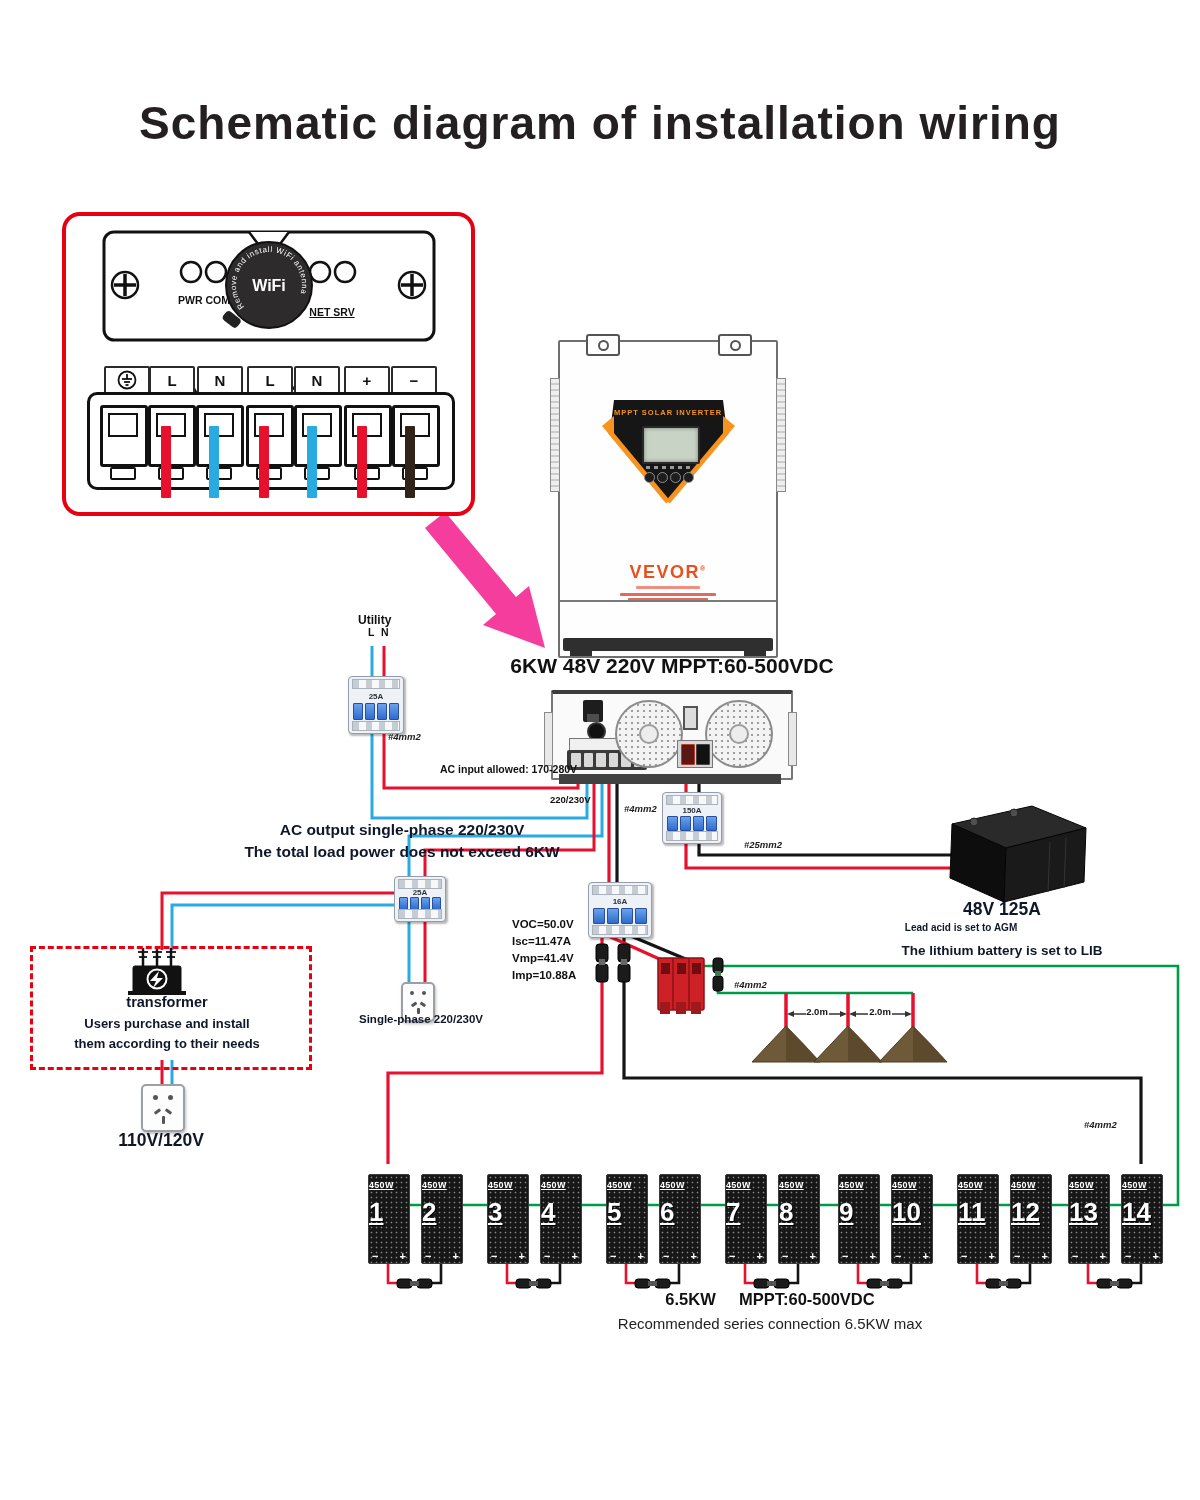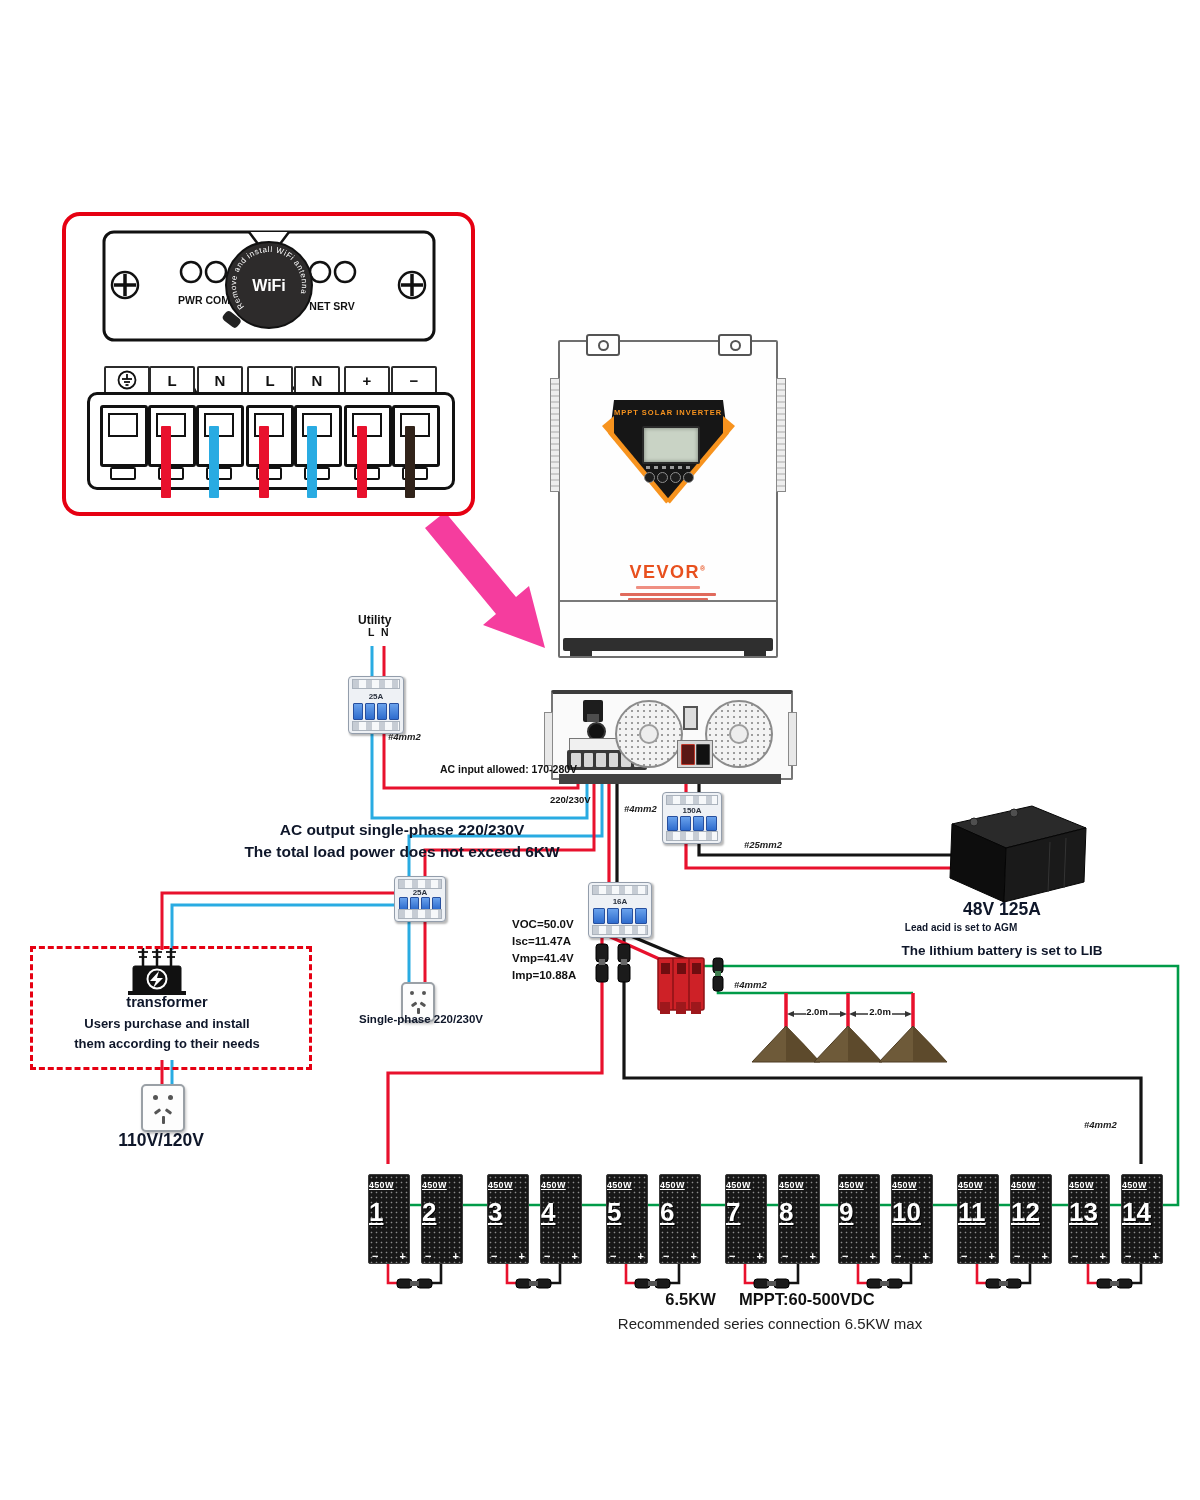--- a/index.html
+++ b/index.html
@@ -8,21 +8,21 @@
   .abs{position:absolute;}
   .ctr{transform:translateX(-50%);white-space:nowrap;}
 
   
   .title{left:600px;top:96px;font-size:46px;font-weight:bold;letter-spacing:1px;color:#241f21;}
 
   
   .wifi-box{left:62px;top:212px;width:405px;height:296px;border:4px solid #e60012;border-radius:18px;background:#fff;}
   .wifi-box .hlabel{position:absolute;font-weight:bold;color:#111;text-align:center;margin-top:48px;}
   .lbl-pwrcom{left:98px;top:30px;width:80px;font-size:10.5px;}
-  .lbl-netsrv{left:226px;top:36px;width:80px;font-size:10.5px;}
+  .lbl-netsrv{left:226px;top:42px;width:80px;font-size:10.5px;text-decoration:underline;}
   .sec-lbl{top:118px;width:100px;font-size:23px;}
   .sec-acin{left:58px;} .sec-acout{left:176px;} .sec-pvin{left:273px;}
   .tl-cell{position:absolute;top:150px;width:42px;height:26px;border:2.5px solid #2b2b2b;border-radius:2px;
            text-align:center;font-size:15px;font-weight:bold;line-height:25px;background:#fff;color:#111;}
   .tblock{position:absolute;left:21px;top:176px;width:362px;height:92px;border:3px solid #111;border-radius:10px;background:#fff;}
   .tcell{position:absolute;top:10px;width:42px;height:56px;border:3px solid #111;border-radius:3px;background:#fff;}
   .tcell .inner{position:absolute;left:5px;top:5px;width:26px;height:20px;border:2.5px solid #111;}
   .tslot{position:absolute;top:72px;width:22px;height:9px;border:2px solid #111;border-radius:2px;}
   .twire{position:absolute;top:210px;width:10px;height:72px;border-radius:1px;}
 
@@ -257,20 +257,21 @@
         <rect x="1006" y="1279" width="15" height="9" rx="3"></rect>
         <rect x="999" y="1281" width="9" height="5" fill="#555" stroke="none"></rect>
       <rect x="1097" y="1279" width="15" height="9" rx="3"></rect>
         <rect x="1117" y="1279" width="15" height="9" rx="3"></rect>
         <rect x="1110" y="1281" width="9" height="5" fill="#555" stroke="none"></rect>
     </g>
 
     <polygon points="425,528 445,512 516,597 529,586 545,648 483,625 496,614" fill="#f53d9e"></polygon>
   </svg>
 
+  <div class="abs ctr title">Schematic diagram of installation wiring</div>
 
   <div class="abs wifi-box" style="z-index:2">
     <svg width="405" height="296" viewBox="0 0 405 296" style="position:absolute;left:0;top:0">
       <rect x="38" y="16" width="330" height="108" rx="10" fill="#fff" stroke="#111" stroke-width="3"></rect>
       <path d="M183,16 L192,28 L214,28 L223,16" fill="#fff" stroke="#111" stroke-width="2.5"></path>
       <g stroke="#111" fill="none">
         <circle cx="59" cy="69" r="13" stroke-width="2.5"></circle>
         <line x1="59" y1="58" x2="59" y2="80" stroke-width="3.5"></line>
           <line x1="48" y1="69" x2="70" y2="69" stroke-width="3.5"></line>
         <circle cx="346" cy="69" r="13" stroke-width="2.5"></circle>
@@ -391,20 +392,21 @@
     <div class="brand"><span>VEVOR</span><sup>®</sup></div>
     <div class="tagline" style="top:250px;width:64px;height:3px"></div>
     <div class="tagline" style="top:257px;width:96px;height:2.5px;background:#e06a5c"></div>
     <div class="tagline" style="top:262px;width:80px;height:2.5px;background:#e06a5c"></div>
     <div class="divider"></div>
     <div class="inv-foot"></div>
     <div class="inv-feet" style="left:12px"></div>
     <div class="inv-feet" style="right:12px"></div>
   </div>
 
+  <div class="abs ctr blk" style="left:672px;top:654px;font-size:21px;z-index:2">6KW 48V 220V MPPT:60-500VDC</div>
 
   <div class="abs inv-bot" style="z-index:2">
     <div class="body"></div>
     <div class="sidetab" style="left:-7px"></div>
     <div class="sidetab" style="right:-4px"></div>
     <div class="rj45">
         <i></i>
       </div>
     <div class="knob"></div>
     <div class="tplate"></div>

